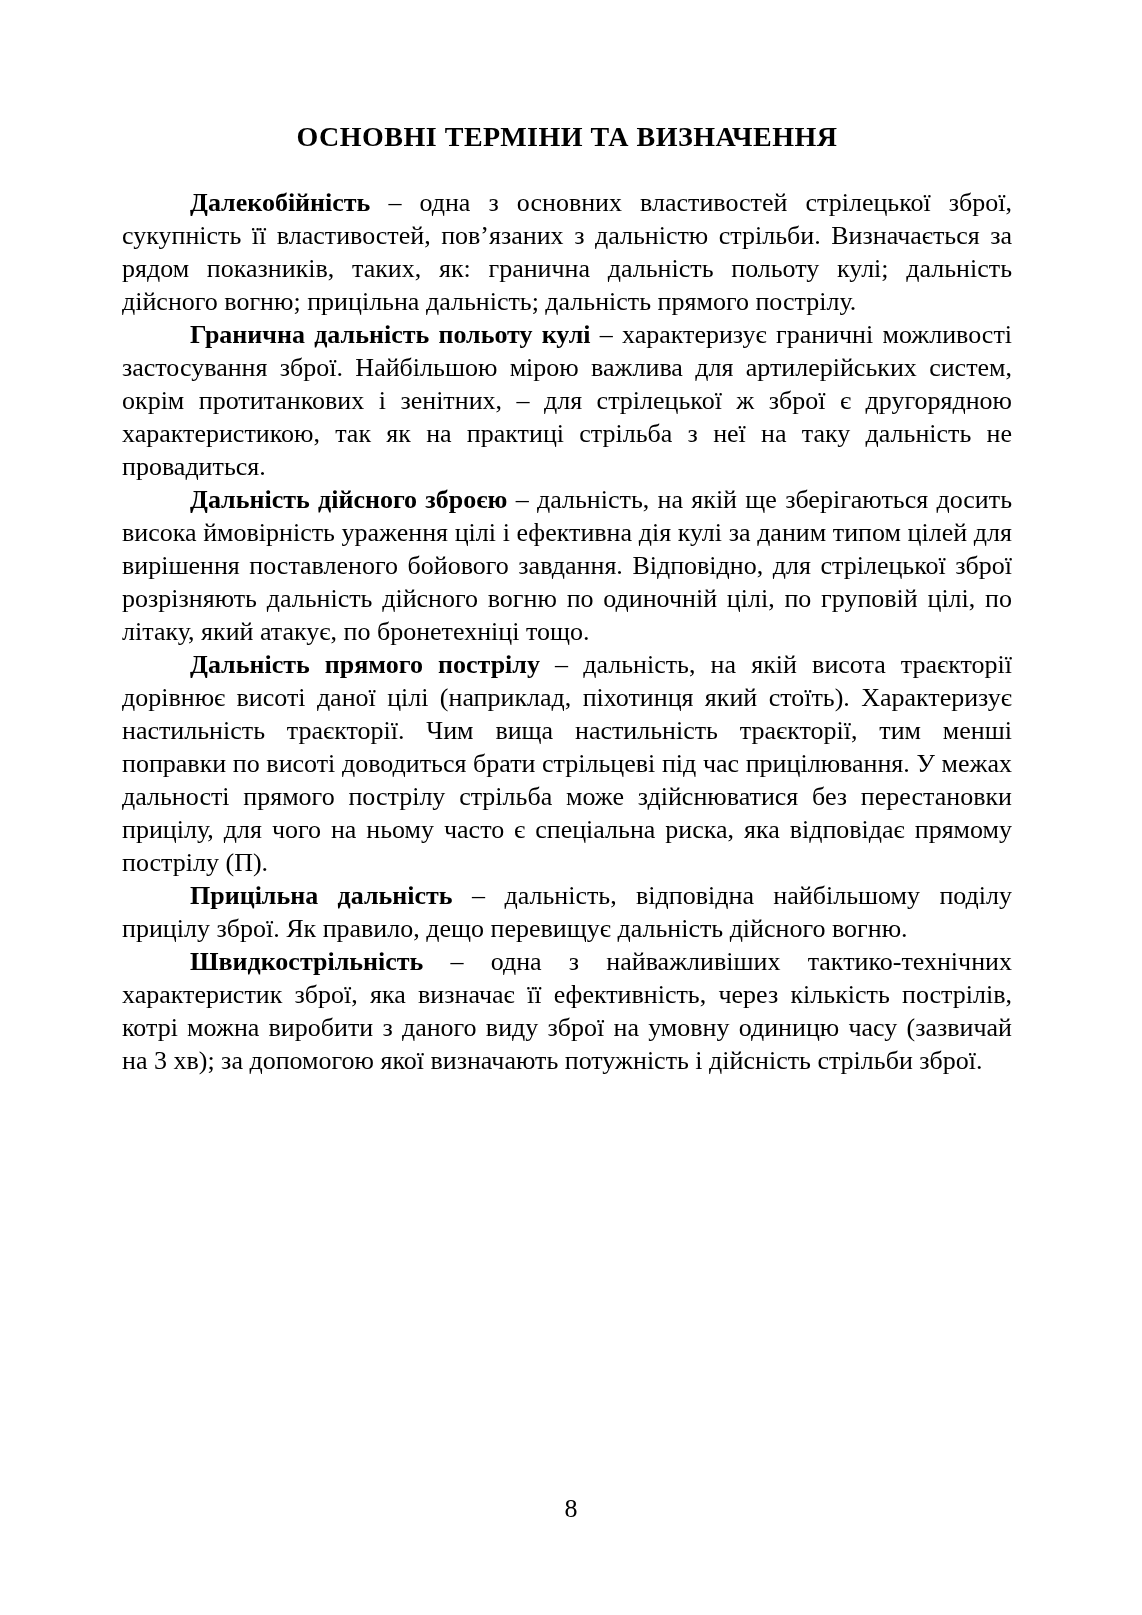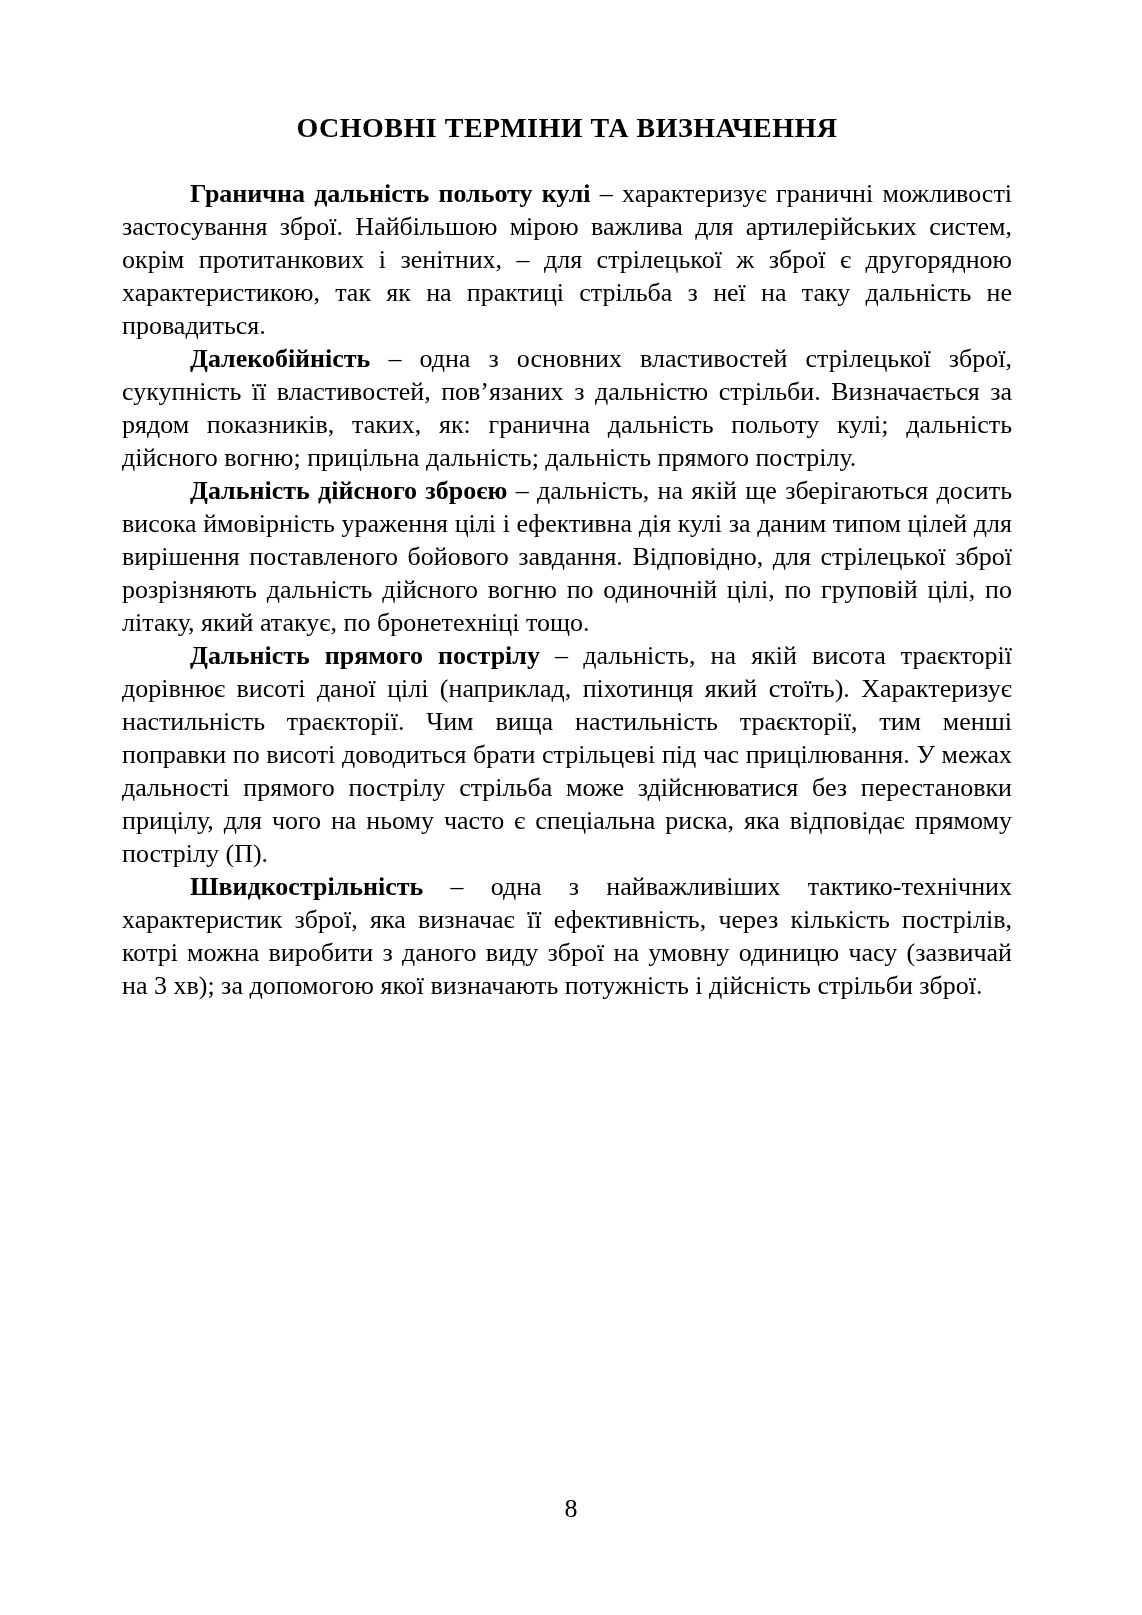--- a/index.html
+++ b/index.html
@@ -10,21 +10,21 @@
   .page {
     position: relative;
     width: 1142px;
     height: 1615px;
     background: #ffffff;
     color: #000000;
     font-family: "Liberation Serif", serif;
     overflow: hidden;
   }
   .title {
-    margin: 3px;
+    margin: 12px;
     padding: 108px 130px 0 122px;
     text-align: center;
     font-size: 28px;
     font-weight: bold;
     line-height: 33px;
     letter-spacing: 0.5px;
   }
   .body {
     margin: 33px 130px 0 122px;
     font-size: 26px;
@@ -50,28 +50,29 @@
 </style>
 </head>
 <body>
 
 <div class="page">
 
   <h1 class="title">ОСНОВНІ ТЕРМІНИ ТА ВИЗНАЧЕННЯ</h1>
 
   <main class="body">
 
+    <p class="para"><b>Далекобійність</b><span> – одна з основних властивостей стрілецької зброї, сукупність її властивостей, пов’язаних з дальністю стрільби. Визначається за рядом показників, таких, як: гранична дальність польоту кулі; дальність дійсного вогню; прицільна дальність; дальність прямого пострілу.</span></p>
+
     <p class="para"><b>Гранична дальність польоту кулі</b><span> – характеризує граничні можливості застосування зброї. Найбільшою мірою важлива для артилерійських систем, окрім протитанкових і зенітних, – для стрілецької ж зброї є другорядною характеристикою, так як на практиці стрільба з неї на таку дальність не провадиться.</span></p>
-
-    <p class="para"><b>Далекобійність</b><span> – одна з основних властивостей стрілецької зброї, сукупність її властивостей, пов’язаних з дальністю стрільби. Визначається за рядом показників, таких, як: гранична дальність польоту кулі; дальність дійсного вогню; прицільна дальність; дальність прямого пострілу.</span></p>
 
     <p class="para"><b>Дальність дійсного зброєю</b><span> – дальність, на якій ще зберігаються досить висока ймовірність ураження цілі і ефективна дія кулі за даним типом цілей для вирішення поставленого бойового завдання. Відповідно, для стрілецької зброї розрізняють дальність дійсного вогню по одиночній цілі, по груповій цілі, по літаку, який атакує, по бронетехніці тощо.</span></p>
 
     <p class="para"><b>Дальність прямого пострілу</b><span> – дальність, на якій висота траєкторії дорівнює висоті даної цілі (наприклад, піхотинця який стоїть). Характеризує настильність траєкторії. Чим вища настильність траєкторії, тим менші поправки по висоті доводиться брати стрільцеві під час прицілювання. У межах дальності прямого пострілу стрільба може здійснюватися без перестановки прицілу, для чого на ньому часто є спеціальна риска, яка відповідає прямому пострілу (П).</span></p>
 
+    <p class="para"><b>Прицільна дальність</b><span> – дальність, відповідна найбільшому поділу прицілу зброї. Як правило, дещо перевищує дальність дійсного вогню.</span></p>
 
 
     <p class="para"><b>Швидкострільність</b><span> – одна з найважливіших тактико-технічних характеристик зброї, яка визначає її ефективність, через кількість пострілів, котрі можна виробити з даного виду зброї на умовну одиницю часу (зазвичай на 3 хв); за допомогою якої визначають потужність і дійсність стрільби зброї.</span></p>
 
   </main>
 
   <footer class="footer">
     <span>8</span>
   </footer>
 

